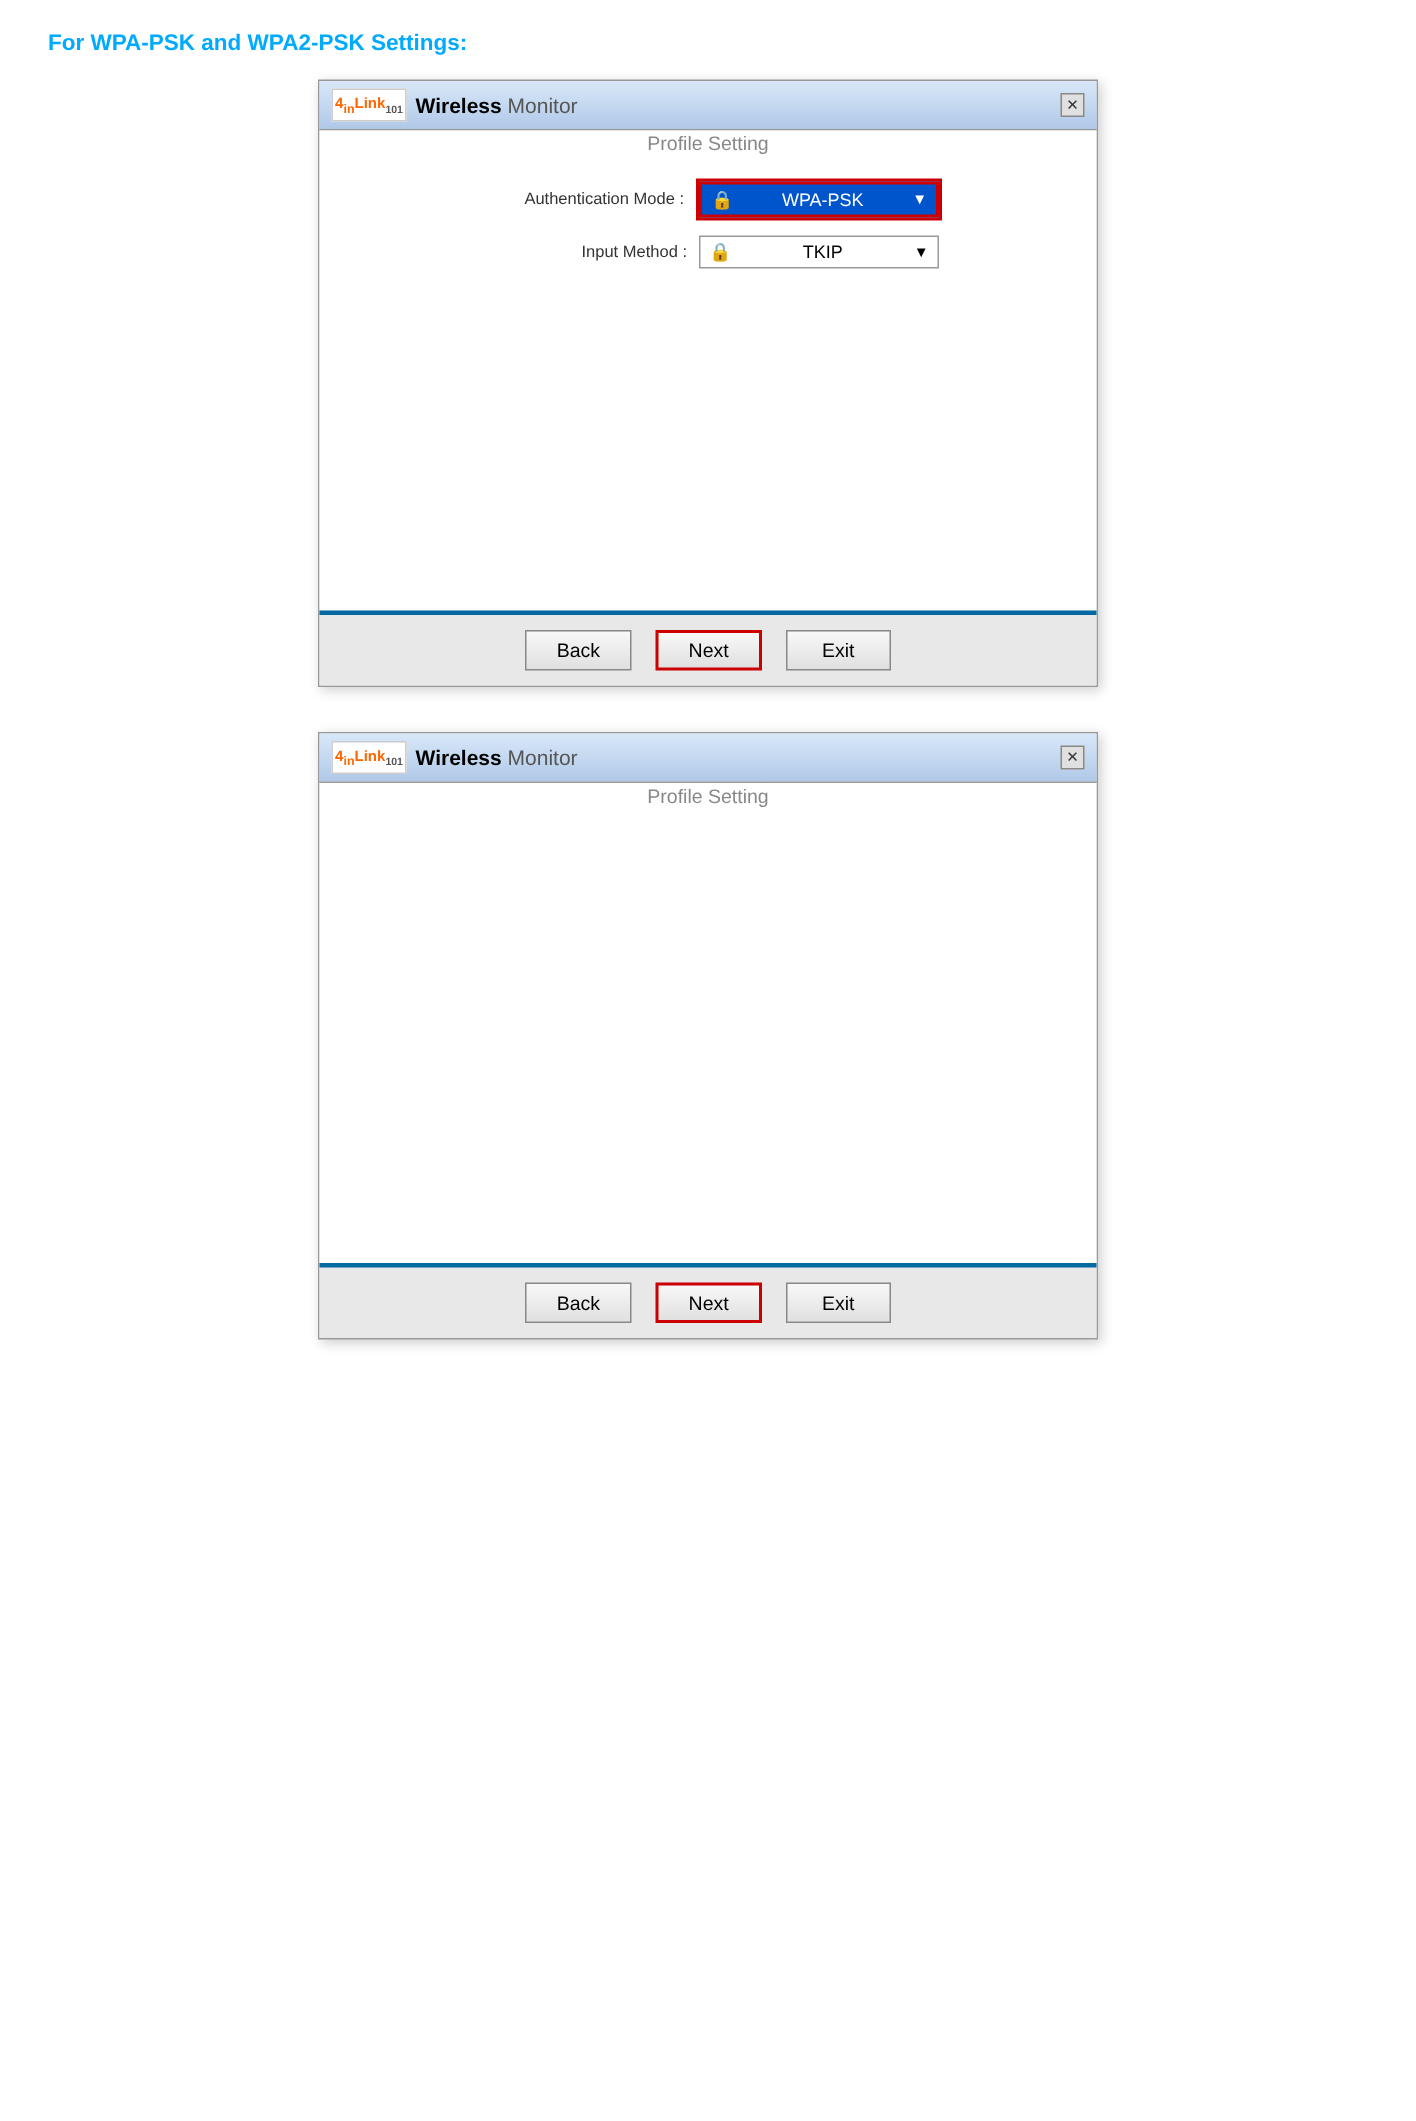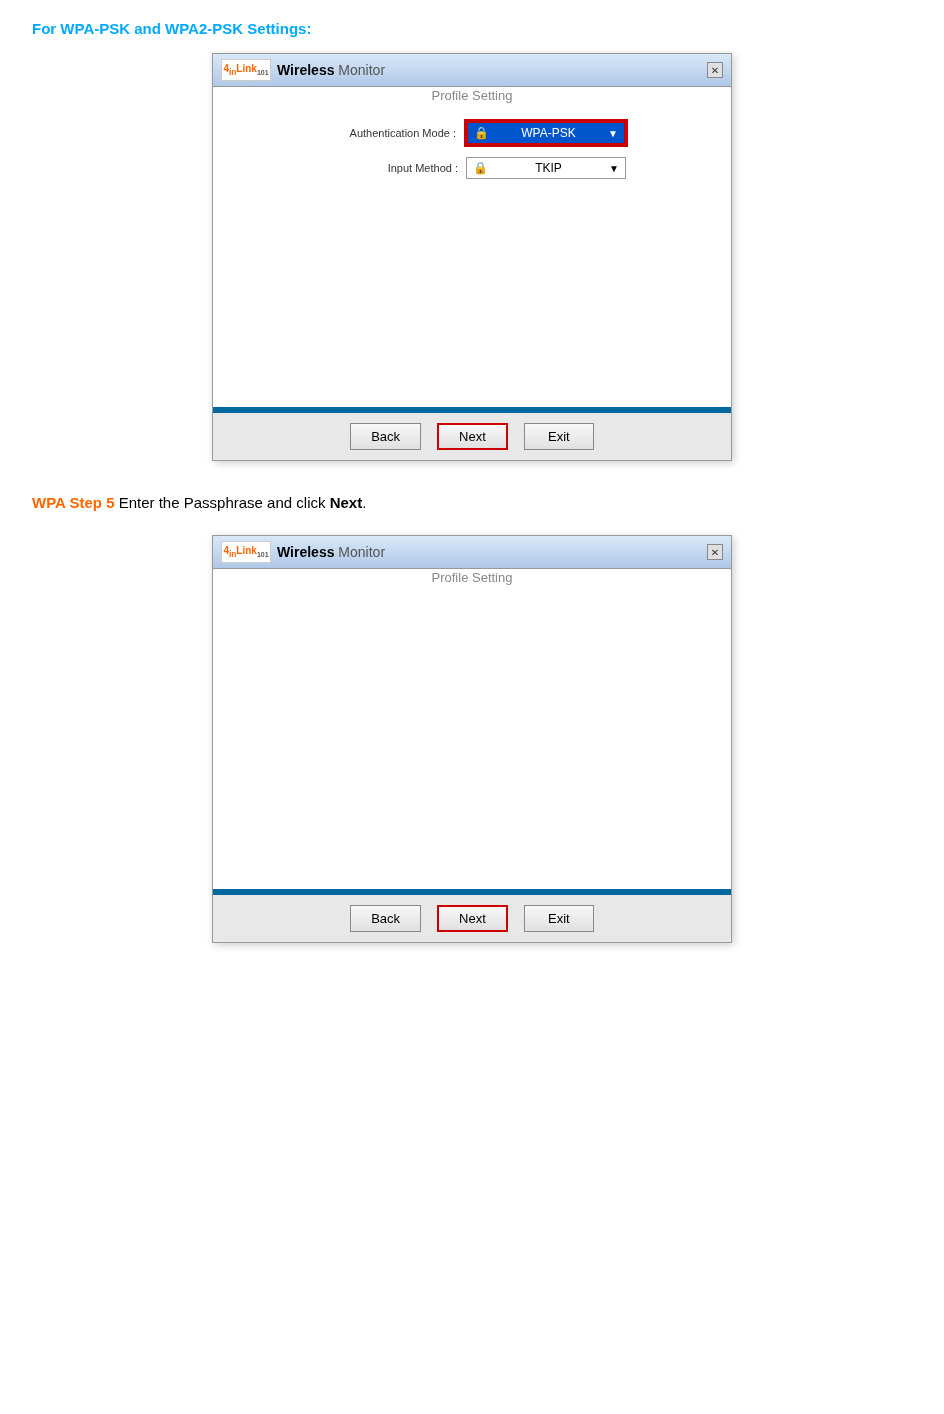--- a/index.html
+++ b/index.html
@@ -177,21 +177,21 @@
     .dropdown-wrapper {
       border: 2px solid #cc0000;
     }
 
     .dropdown-wrapper-normal {
       border: none;
     }
 
     .window-footer {
       background: #e8e8e8;
-      border-top: 6px solid #0369a1;
+      border-top: 3px solid #0369a1;
       padding: 10px 16px;
       display: flex;
       justify-content: center;
       gap: 16px;
     }
 
     .footer-btn {
       padding: 4px 20px;
       font-size: 13px;
       background: linear-gradient(to bottom, #f8f8f8, #e0e0e0);
@@ -283,23 +283,20 @@
       </div>
 
       <div class="window-footer">
         <button class="footer-btn">Back</button>
         <button class="footer-btn-highlight">Next</button>
         <button class="footer-btn">Exit</button>
       </div>
     </div>
   </div>
 
-  <p class="instruction-text">
-    <span class="wpa-label">WPA Step 5</span><span> Enter the Passphrase and click </span><span class="bold-text">Next</span><span>.</span>
-  </p>
 
   <div class="screenshot-container">
     <div class="window-frame">
 
       <div class="window-titlebar">
         <div class="titlebar-left">
           <div class="logo-box">
             <span>4<sub style="color:#ff6600">in</sub>Link<sub style="font-size:7px;color:#555">101</sub></span>
           </div>
           <span class="titlebar-title">

